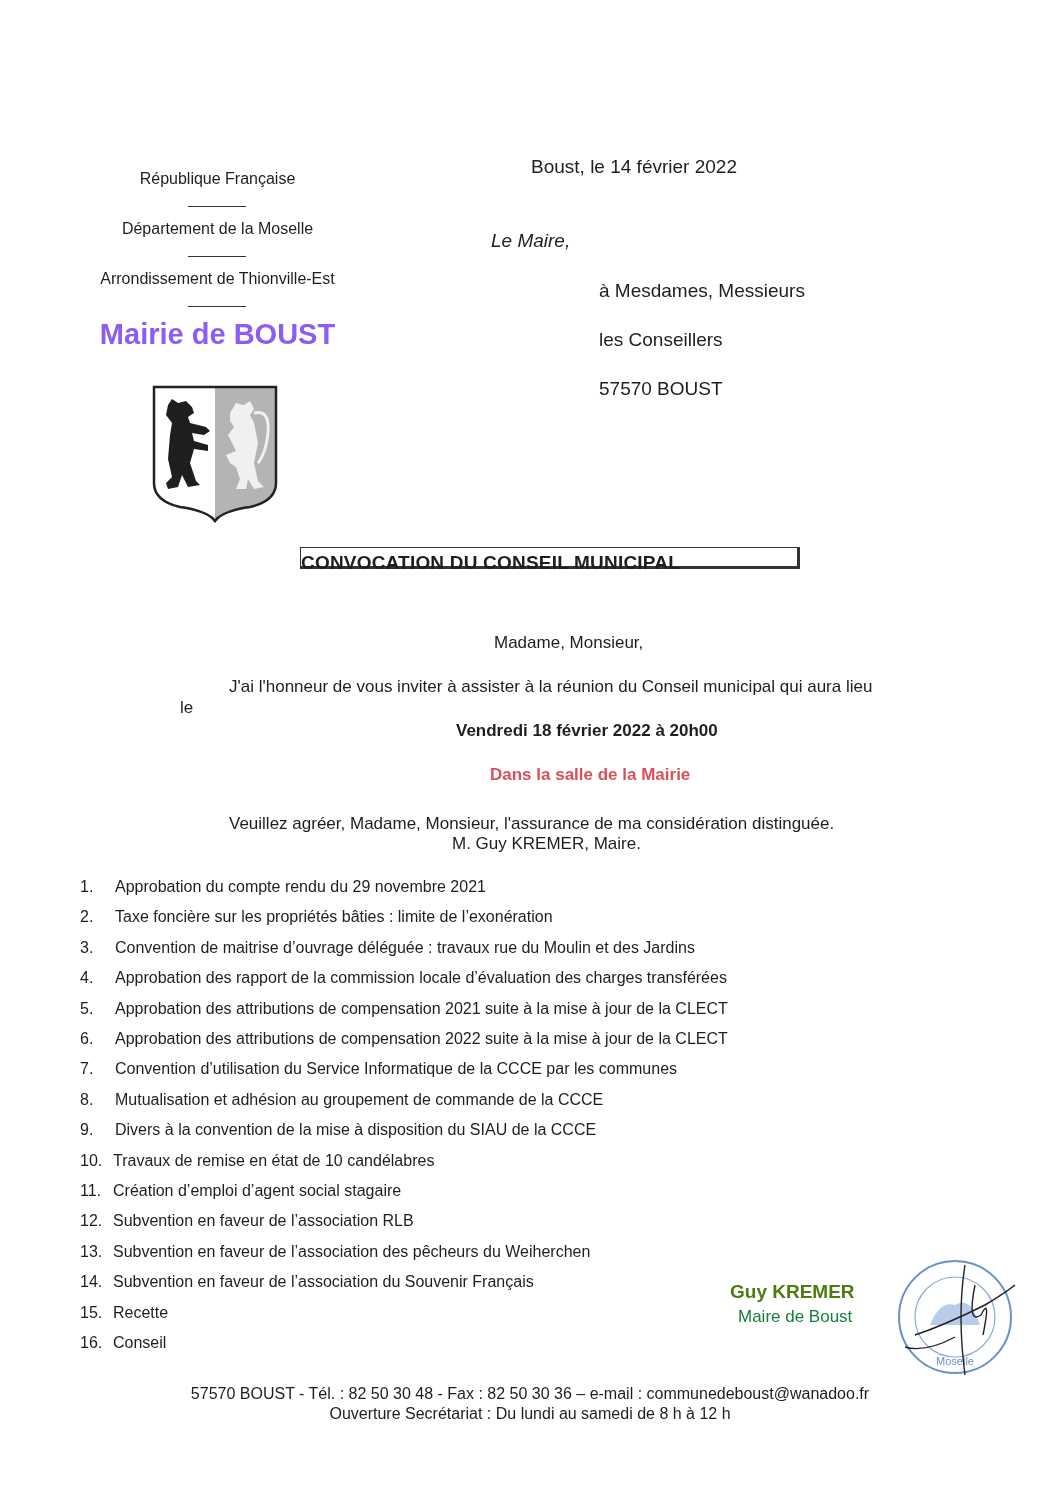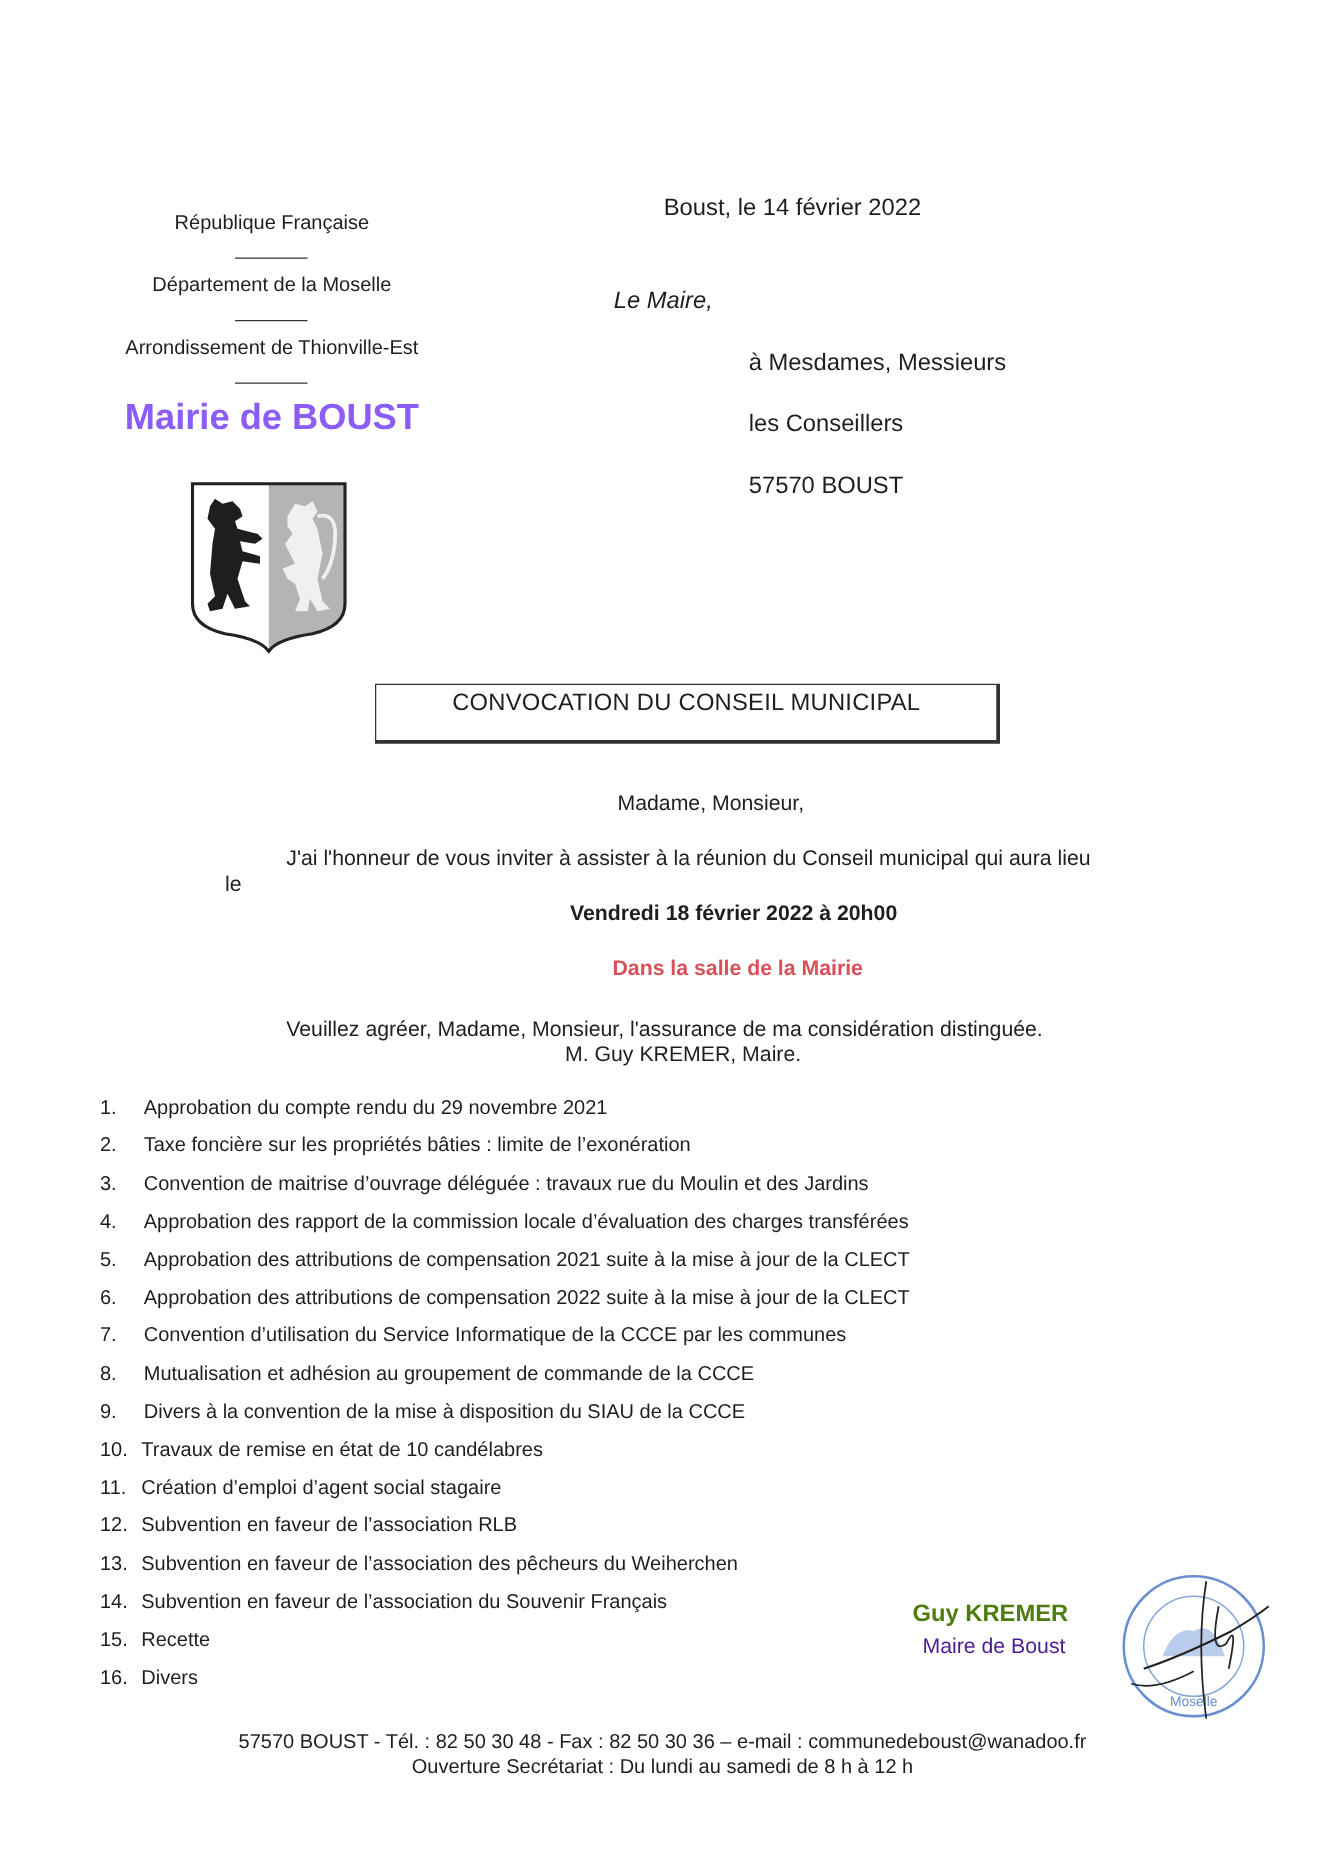--- a/index.html
+++ b/index.html
@@ -7,30 +7,30 @@
     width: 1058px; height: 1496px; position: relative; overflow: hidden;
     font-family: "Liberation Sans", sans-serif; color: #1e1e1e;
   }
   .abs { position: absolute; }
   .hdr-left { left: 60px; width: 315px; text-align: center; font-size: 16px; }
   .sep { position: absolute; left: 188px; width: 58px; height: 1px; background: #333; }
   .title-mairie { left: 60px; width: 315px; text-align: center; font-size: 29px; font-weight: bold; color: #8b5cf6; top: 318px; }
   .right { font-size: 19px; }
   .crest { left: 150px; top: 383px; width: 130px; height: 140px; }
   .convoc-box {
-    left: 300px; top: 547px; width: 500px; height: 48px;
+    left: 300px; top: 547px; width: 500px; height: 22px;
     border: 1.5px solid #333; border-right-width: 3px; border-bottom-width: 3px;
-    box-sizing: border-box; text-align: center; font-weight: normal; font-size: 19px;
+    box-sizing: border-box; font-weight: bold; font-size: 19px;
     line-height: 30px; letter-spacing: 0.2px;
   }
   .body-txt { font-size: 17px; }
   .agenda-num { position: absolute; left: 80px; width: 32px; font-size: 16px; }
   .agenda-txt { position: absolute; left: 115px; font-size: 16px; white-space: nowrap; }
   .sig-name { left: 730px; top: 1281px; font-size: 19px; font-weight: bold; color: #4d7c0f; text-align: center; }
-  .sig-title { left: 738px; top: 1307px; font-size: 17px; color: #4c1d95; }
+  .sig-title { left: 738px; top: 1307px; font-size: 17px; color: #15803d; }
   .stamp { left: 895px; top: 1255px; width: 125px; height: 125px; }
   .footer { left: 60px; width: 940px; text-align: center; font-size: 16px; }
 </style>
 </head>
 <body>
 
 <div class="abs hdr-left" style="top:170px;">République Française</div>
 <div class="sep" style="top:206px;"></div>
 <div class="abs hdr-left" style="top:220px;">Département de la Moselle</div>
 <div class="sep" style="top:256px;"></div>
@@ -99,21 +99,21 @@
     <div class="agenda-txt" style="top: 1182px; left: 113px;">Création d’emploi d’agent social stagaire</div>
     <div class="agenda-num" style="top: 1212.4px;">12.</div>
     <div class="agenda-txt" style="top: 1212.4px; left: 113px;">Subvention en faveur de l’association RLB</div>
     <div class="agenda-num" style="top: 1242.8px;">13.</div>
     <div class="agenda-txt" style="top: 1242.8px; left: 113px;">Subvention en faveur de l’association des pêcheurs du Weiherchen</div>
     <div class="agenda-num" style="top: 1273.2px;">14.</div>
     <div class="agenda-txt" style="top: 1273.2px; left: 113px;">Subvention en faveur de l’association du Souvenir Français</div>
     <div class="agenda-num" style="top: 1303.6px;">15.</div>
     <div class="agenda-txt" style="top: 1303.6px; left: 113px;">Recette</div>
     <div class="agenda-num" style="top: 1334px;">16.</div>
-    <div class="agenda-txt" style="top: 1334px; left: 113px;">Divers</div>
+    <div class="agenda-txt" style="top: 1334px; left: 113px;">Conseil</div>
   </div>
 
 <div class="abs sig-name">Guy KREMER</div>
 <div class="abs sig-title">Maire de Boust</div>
 <div class="abs stamp">
   <svg width="125" height="125" viewBox="0 0 125 125">
     <circle cx="60" cy="62" r="56" fill="none" stroke="#6a8fd0" stroke-width="2"></circle>
     <circle cx="60" cy="62" r="40" fill="none" stroke="#8aa8dc" stroke-width="1.2"></circle>
     <path d="M35 70 Q45 45 60 50 Q75 40 85 70 Z" fill="#a9bfe6" opacity="0.8"></path>
     <text x="60" y="110" font-size="11" fill="#6a8fd0" text-anchor="middle" font-family="Liberation Sans, sans-serif">Moselle</text>

